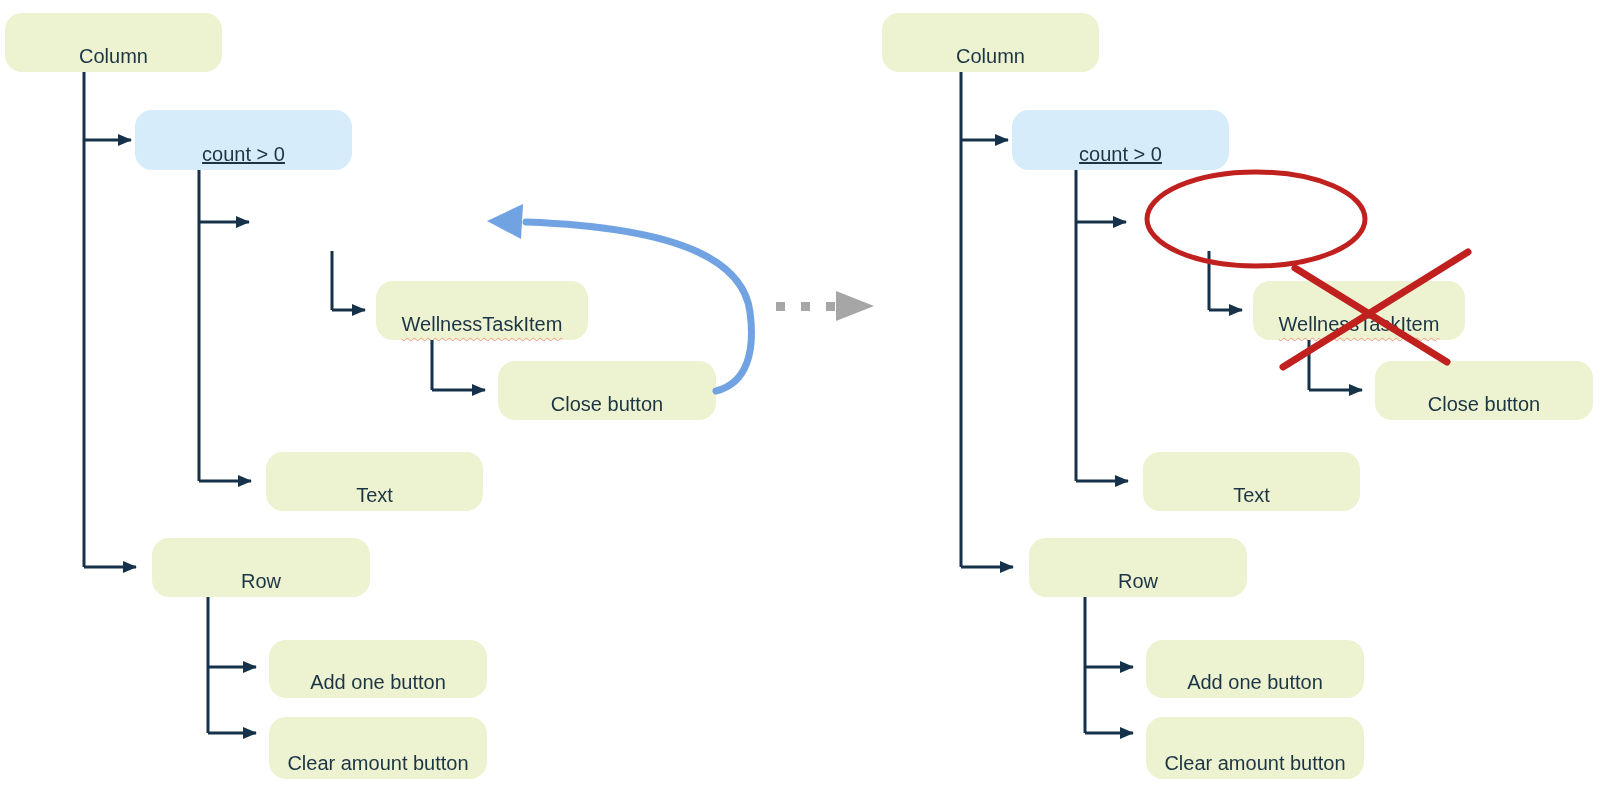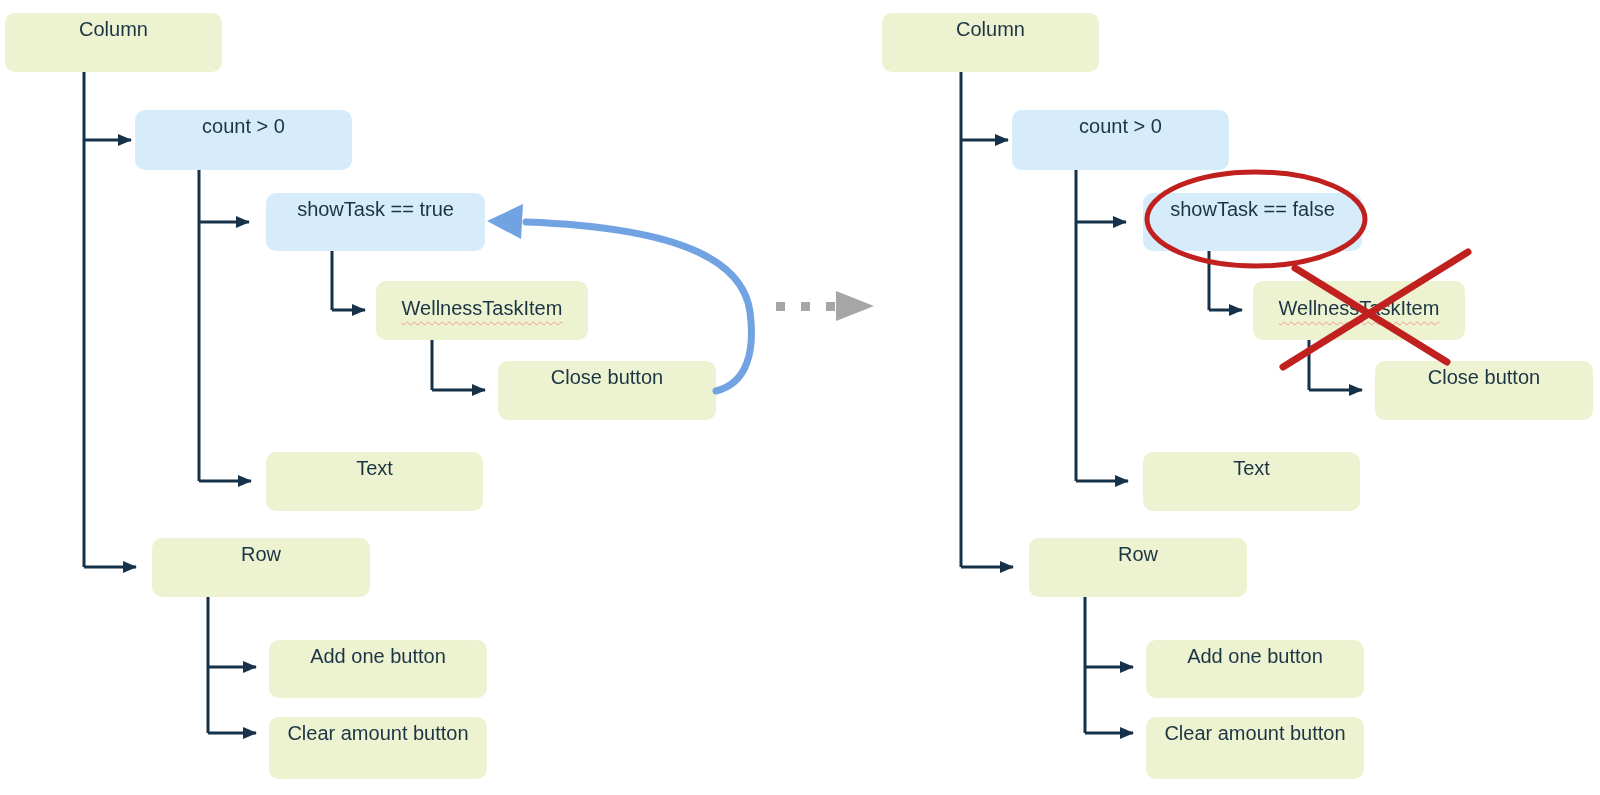--- a/index.html
+++ b/index.html
@@ -15,30 +15,30 @@
   html,body{margin:0;padding:0;background:#ffffff;}
   #canvas{
     position:relative;
     width:1600px;height:795px;
     background:#ffffff;
     font-family:"Liberation Sans", sans-serif;
     overflow:hidden;
   }
   .node{
     position:absolute;
-    display:flex;align-items:flex-start;justify-content:center;
-    border-radius:10px;
+    display:flex;align-items:flex-end;justify-content:center;
+    border-radius:17px;
     font-size:20px;line-height:24px;
     color:var(--text);
     text-align:center;
     box-sizing:border-box;
     padding:4px 10px;
   }
   .green{background:var(--node-green);}
-  .blue{background:var(--node-blue);}
+  .blue{background:var(--node-blue);text-decoration:underline;}
   .spell{
     text-decoration-line:underline;
     text-decoration-style:wavy;
     text-decoration-color:var(--squiggle);
     text-decoration-thickness:1px;
     text-underline-offset:6px;
     margin-top:11px;
   }
   svg.overlay{
     position:absolute;left:0;top:0;
@@ -48,23 +48,20 @@
 </head>
 <body>
 
 <div id="canvas">
 
   <div class="node green" style="left:5px;top:13px;width:217px;height:59px">
     <span>Column</span>
   </div>
   <div class="node blue" style="left:135px;top:110px;width:217px;height:60px">
     <span>count &gt; 0</span>
-  </div>
-  <div class="node blue" style="left:266px;top:193px;width:219px;height:58px">
-    <span>showTask == true</span>
   </div>
   <div class="node green" style="left:376px;top:281px;width:212px;height:59px">
     <span class="spell">WellnessTaskItem</span>
   </div>
   <div class="node green" style="left:498px;top:361px;width:218px;height:59px">
     <span>Close button</span>
   </div>
   <div class="node green" style="left:266px;top:452px;width:217px;height:59px">
     <span>Text</span>
   </div>
@@ -76,23 +73,20 @@
   </div>
   <div class="node green" style="left:269px;top:717px;width:218px;height:62px">
     <span>Clear amount button</span>
   </div>
 
   <div class="node green" style="left:882px;top:13px;width:217px;height:59px">
     <span>Column</span>
   </div>
   <div class="node blue" style="left:1012px;top:110px;width:217px;height:60px">
     <span>count &gt; 0</span>
-  </div>
-  <div class="node blue" style="left:1143px;top:193px;width:219px;height:58px">
-    <span>showTask == false</span>
   </div>
   <div class="node green" style="left:1253px;top:281px;width:212px;height:59px">
     <span class="spell">WellnessTaskItem</span>
   </div>
   <div class="node green" style="left:1375px;top:361px;width:218px;height:59px">
     <span>Close button</span>
   </div>
   <div class="node green" style="left:1143px;top:452px;width:217px;height:59px">
     <span>Text</span>
   </div>

